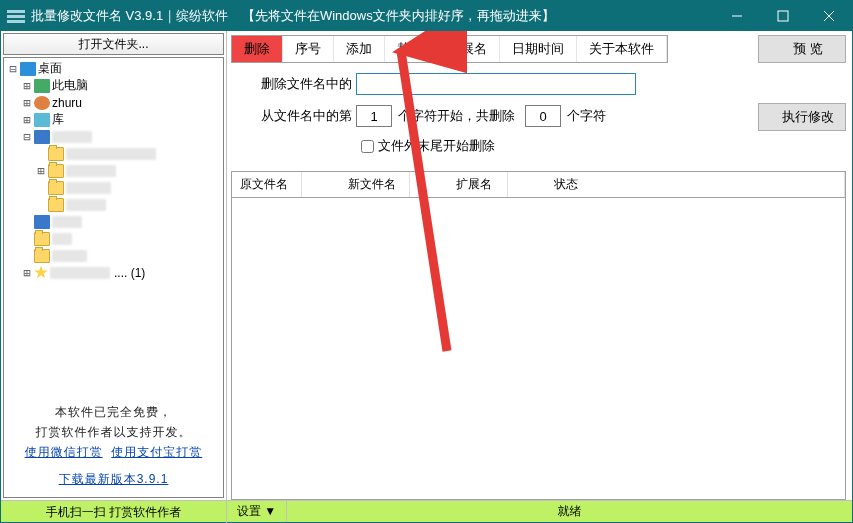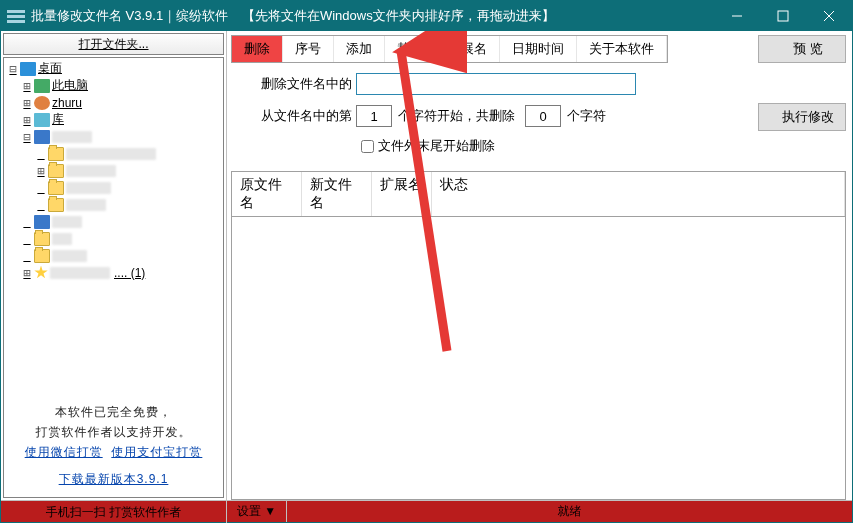--- a/index.html
+++ b/index.html
@@ -7,21 +7,21 @@
 .window { width: 853px; height: 523px; display: flex; flex-direction: column; border: 1px solid #0d6e78; }
 .titlebar { height: 30px; background: #0d6e78; color: #fff; display: flex; align-items: center; font-size: 13px; }
 .titlebar .icon { width: 18px; height: 13px; margin: 0 6px; display:flex;flex-direction:column;justify-content:space-between; }
 .titlebar .icon span{height:3px;background:#a8d4e0;}
 .titlebar .title-text { flex: 0 0 auto; }
 .titlebar .title-hint { margin-left: 14px; }
 .titlebar .spacer { flex: 1; }
 .winbtn { width: 46px; height: 30px; display:flex;align-items:center;justify-content:center; color:#fff; cursor:pointer; }
 .winbtn svg { stroke:#fff; fill:none; stroke-width:1; }
 .body { flex:1; display:flex; min-height:0; }
-.sidebar { width:226px; border-right:1px solid #c0c0c0; display:flex;flex-direction:column;text-decoration:underline; }
+.sidebar { width:226px; border-right:1px solid #c0c0c0; display:flex;flex-direction:column; }
 .side-head { height:22px; border:1px solid #828282; margin:2px; background:linear-gradient(#fdfdfd,#ececec); font-size:12px; text-align:center; line-height:20px; }
 .treewrap { flex:1; border:1px solid #828282; margin:0 2px 2px 2px; overflow:hidden; position:relative; background:#fff; font-size:12px; }
 .tree { padding:2px 0 0 2px; }
 .node { display:flex; align-items:center; height:17px; white-space:nowrap; }
 .tw { width:14px; text-align:center; color:#666; font-family:monospace; cursor:pointer; user-select:none;}
 .tw.none{color:transparent;}
 .ic { width:16px;height:14px; margin-right:2px; display:inline-block; position:relative; }
 .ic.folder { background:#ffd768; border:1px solid #caa93a; border-radius:1px; }
 .ic.folder::before{content:"";position:absolute;top:-3px;left:0;width:6px;height:3px;background:#ffd768;border:1px solid #caa93a;border-bottom:none;}
 .ic.blue { background:#2b90d9; border-radius:1px; }
@@ -41,24 +41,24 @@
 .tab.active { background:#ef4444; }
 .rightbtns { margin-left:auto; display:flex; flex-direction:column; gap:8px; width:98px; padding-left:10px;}
 .btn { border:1px solid #adadad; background:#e1e1e1; height:28px; font-size:13px; display:flex;align-items:center;justify-content:center; cursor:pointer; letter-spacing:8px; padding-left:8px;}
 .btn.nolsp{letter-spacing:0;padding-left:12px;}
 .panel { padding:10px 4px 6px 30px; font-size:13px; }
 .fld { display:flex; align-items:center; margin-bottom:10px; }
 .fld label { margin-right:4px; }
 .txtlong { width:280px; height:22px; border:1px solid #2b87b0; padding:0 4px; font-size:13px; }
 .spin { width:36px; height:22px; border:1px solid #7a7a7a; text-align:center; font-size:13px; }
 .chk { margin-right:4px; }
-.listhdr { border:1px solid #a0a0a0; border-bottom:none; background:#fff; display:flex; font-size:14px; }
+.listhdr { border:1px solid #a0a0a0; border-bottom:none; background:#fff; display:flex; font-size:12px;gap:38px; }
 .listhdr .col { padding:4px 8px; border-right:1px solid #e0e0e0; }
 .listbody { flex:1; border:1px solid #a0a0a0; background:#fff; }
-.statusbar { height:22px; border-top:1px solid #c0c0c0; display:flex; align-items:center; font-size:12px; background:#b91c1c; }
+.statusbar { height:22px; border-top:1px solid #c0c0c0; display:flex; align-items:center; font-size:12px; background:#bef264; }
 .sb-left { width:226px; text-align:center; border-right:1px solid #c0c0c0; line-height:22px; }
 .sb-mid1 { padding:0 10px; border-right:1px solid #c0c0c0; height:100%; display:flex;align-items:center;}
 .sb-center { flex:1; text-align:center; }
 .sb-right { width:200px; border-left:1px solid #c0c0c0; padding-left:8px; }
 .arrow { position:absolute; pointer-events:none; }
 </style>
 </head>
 <body>
 
 <div class="window">

